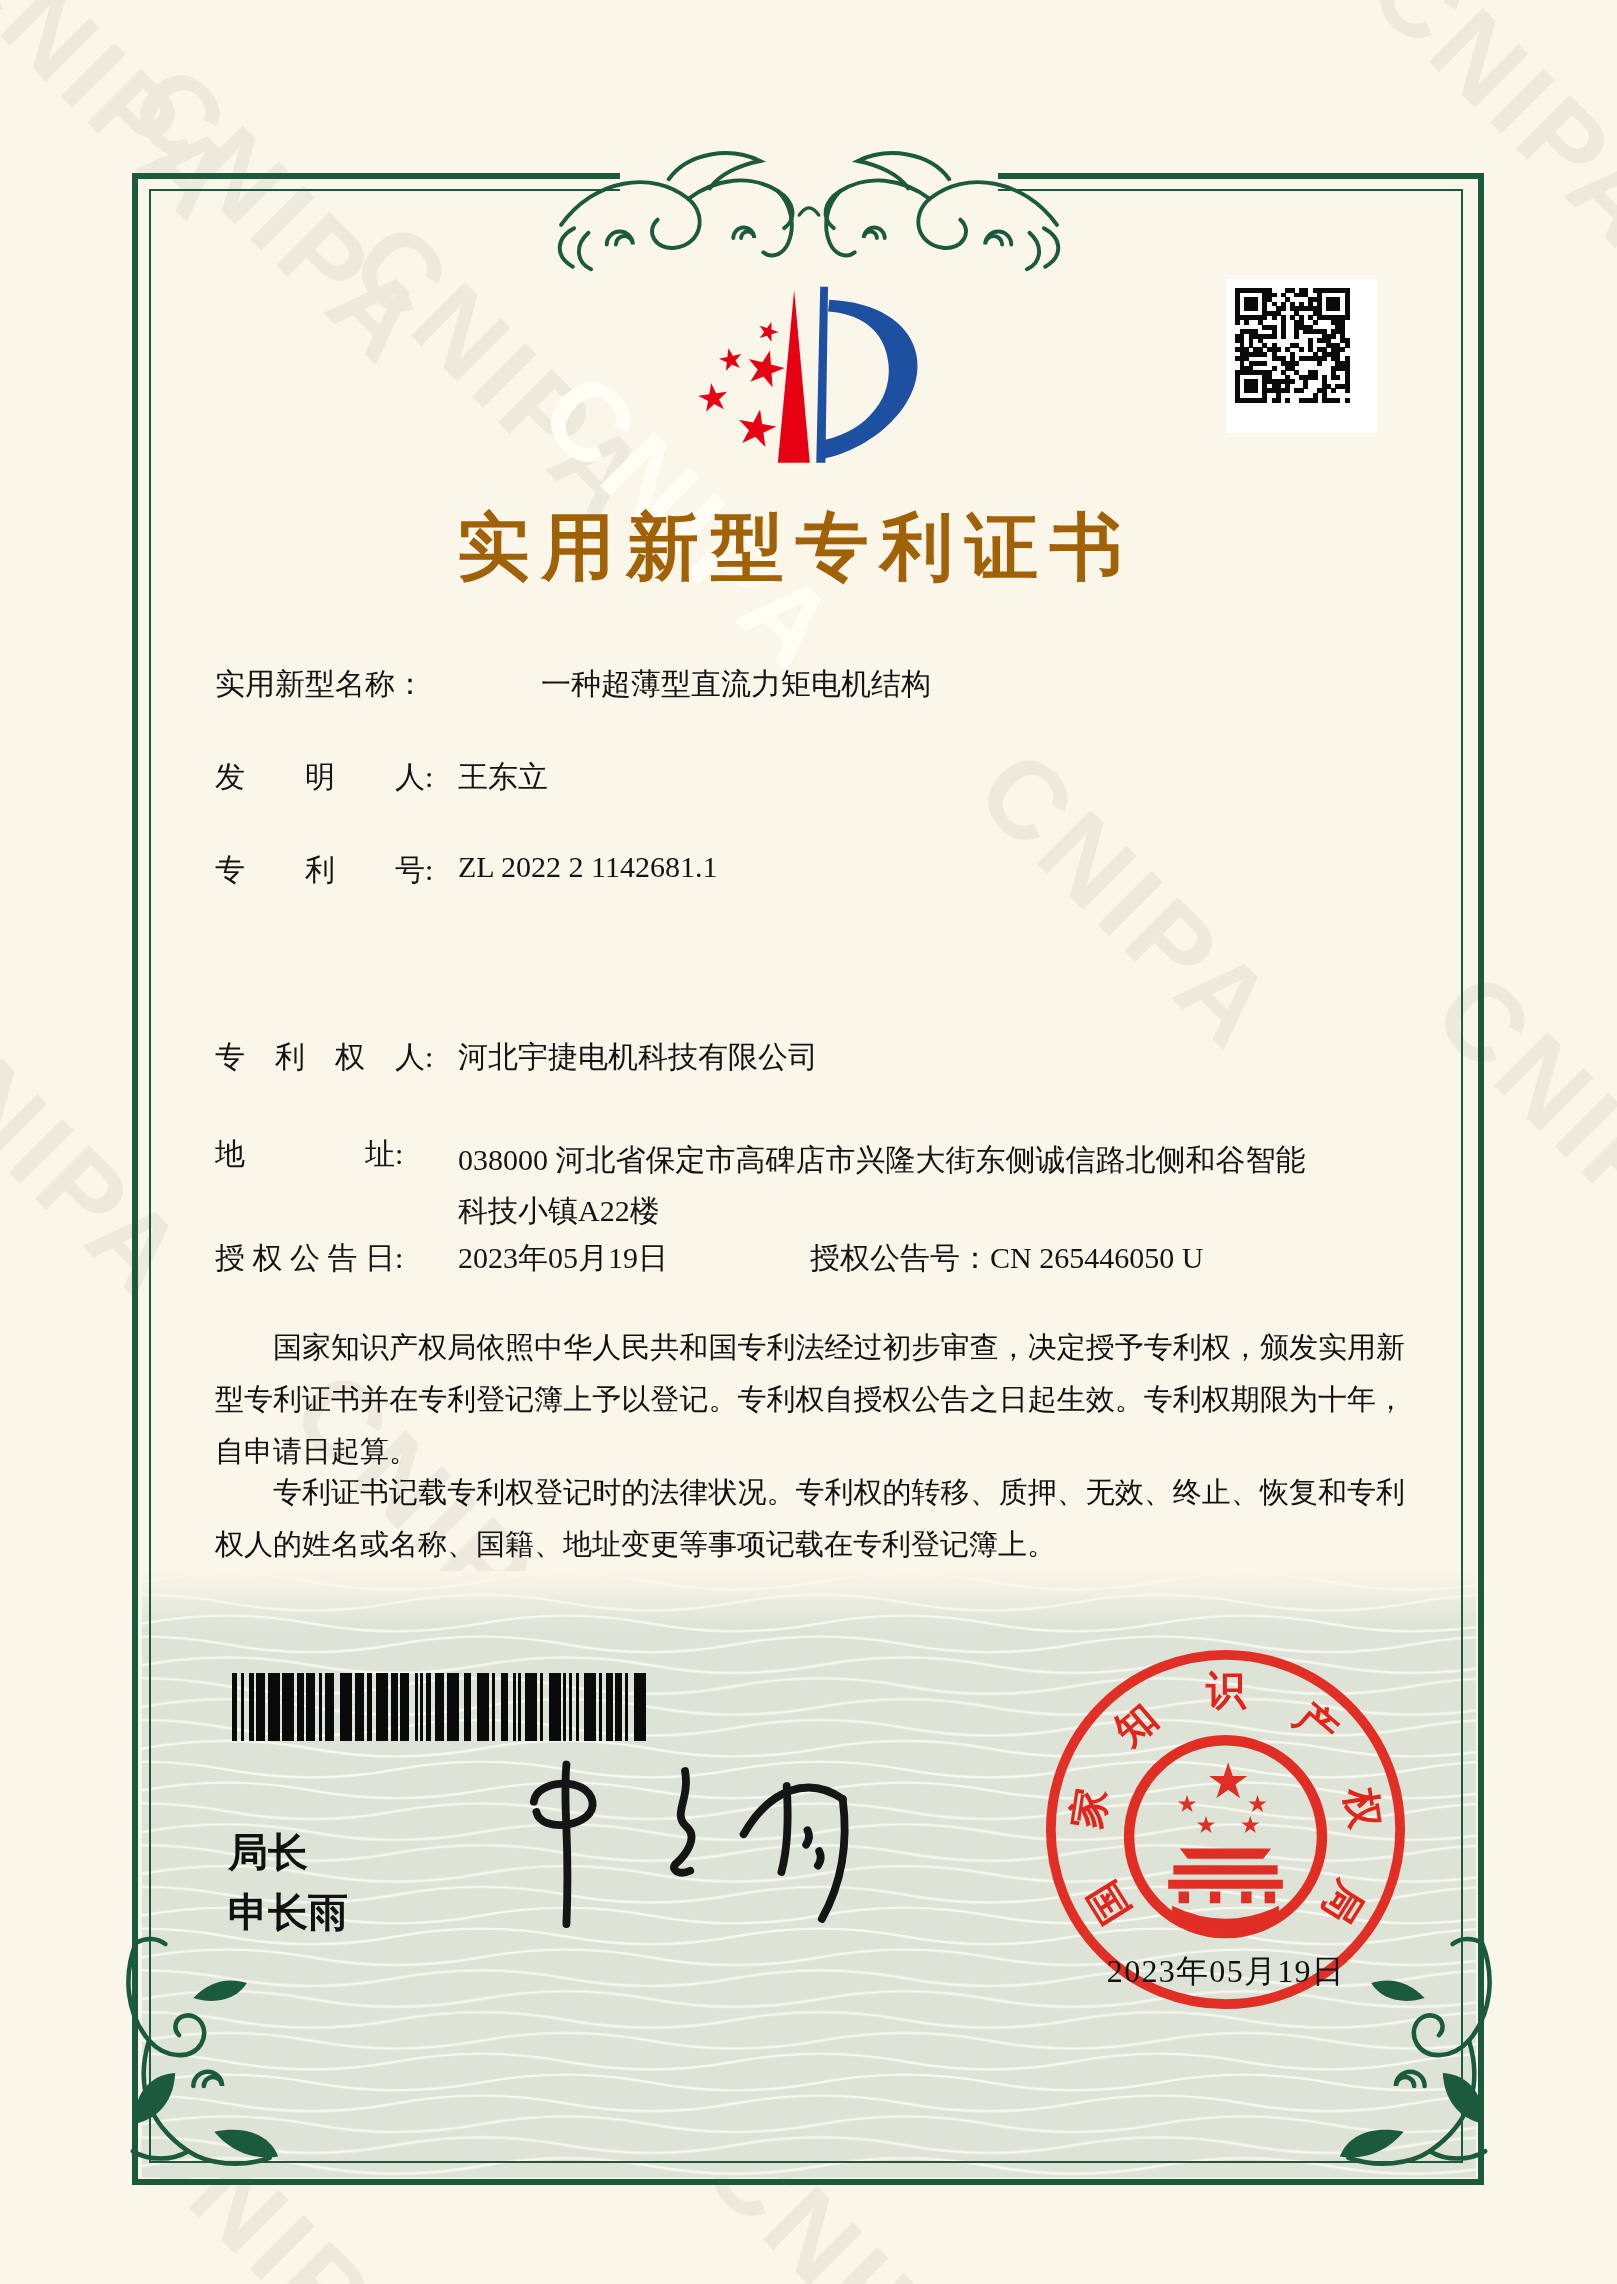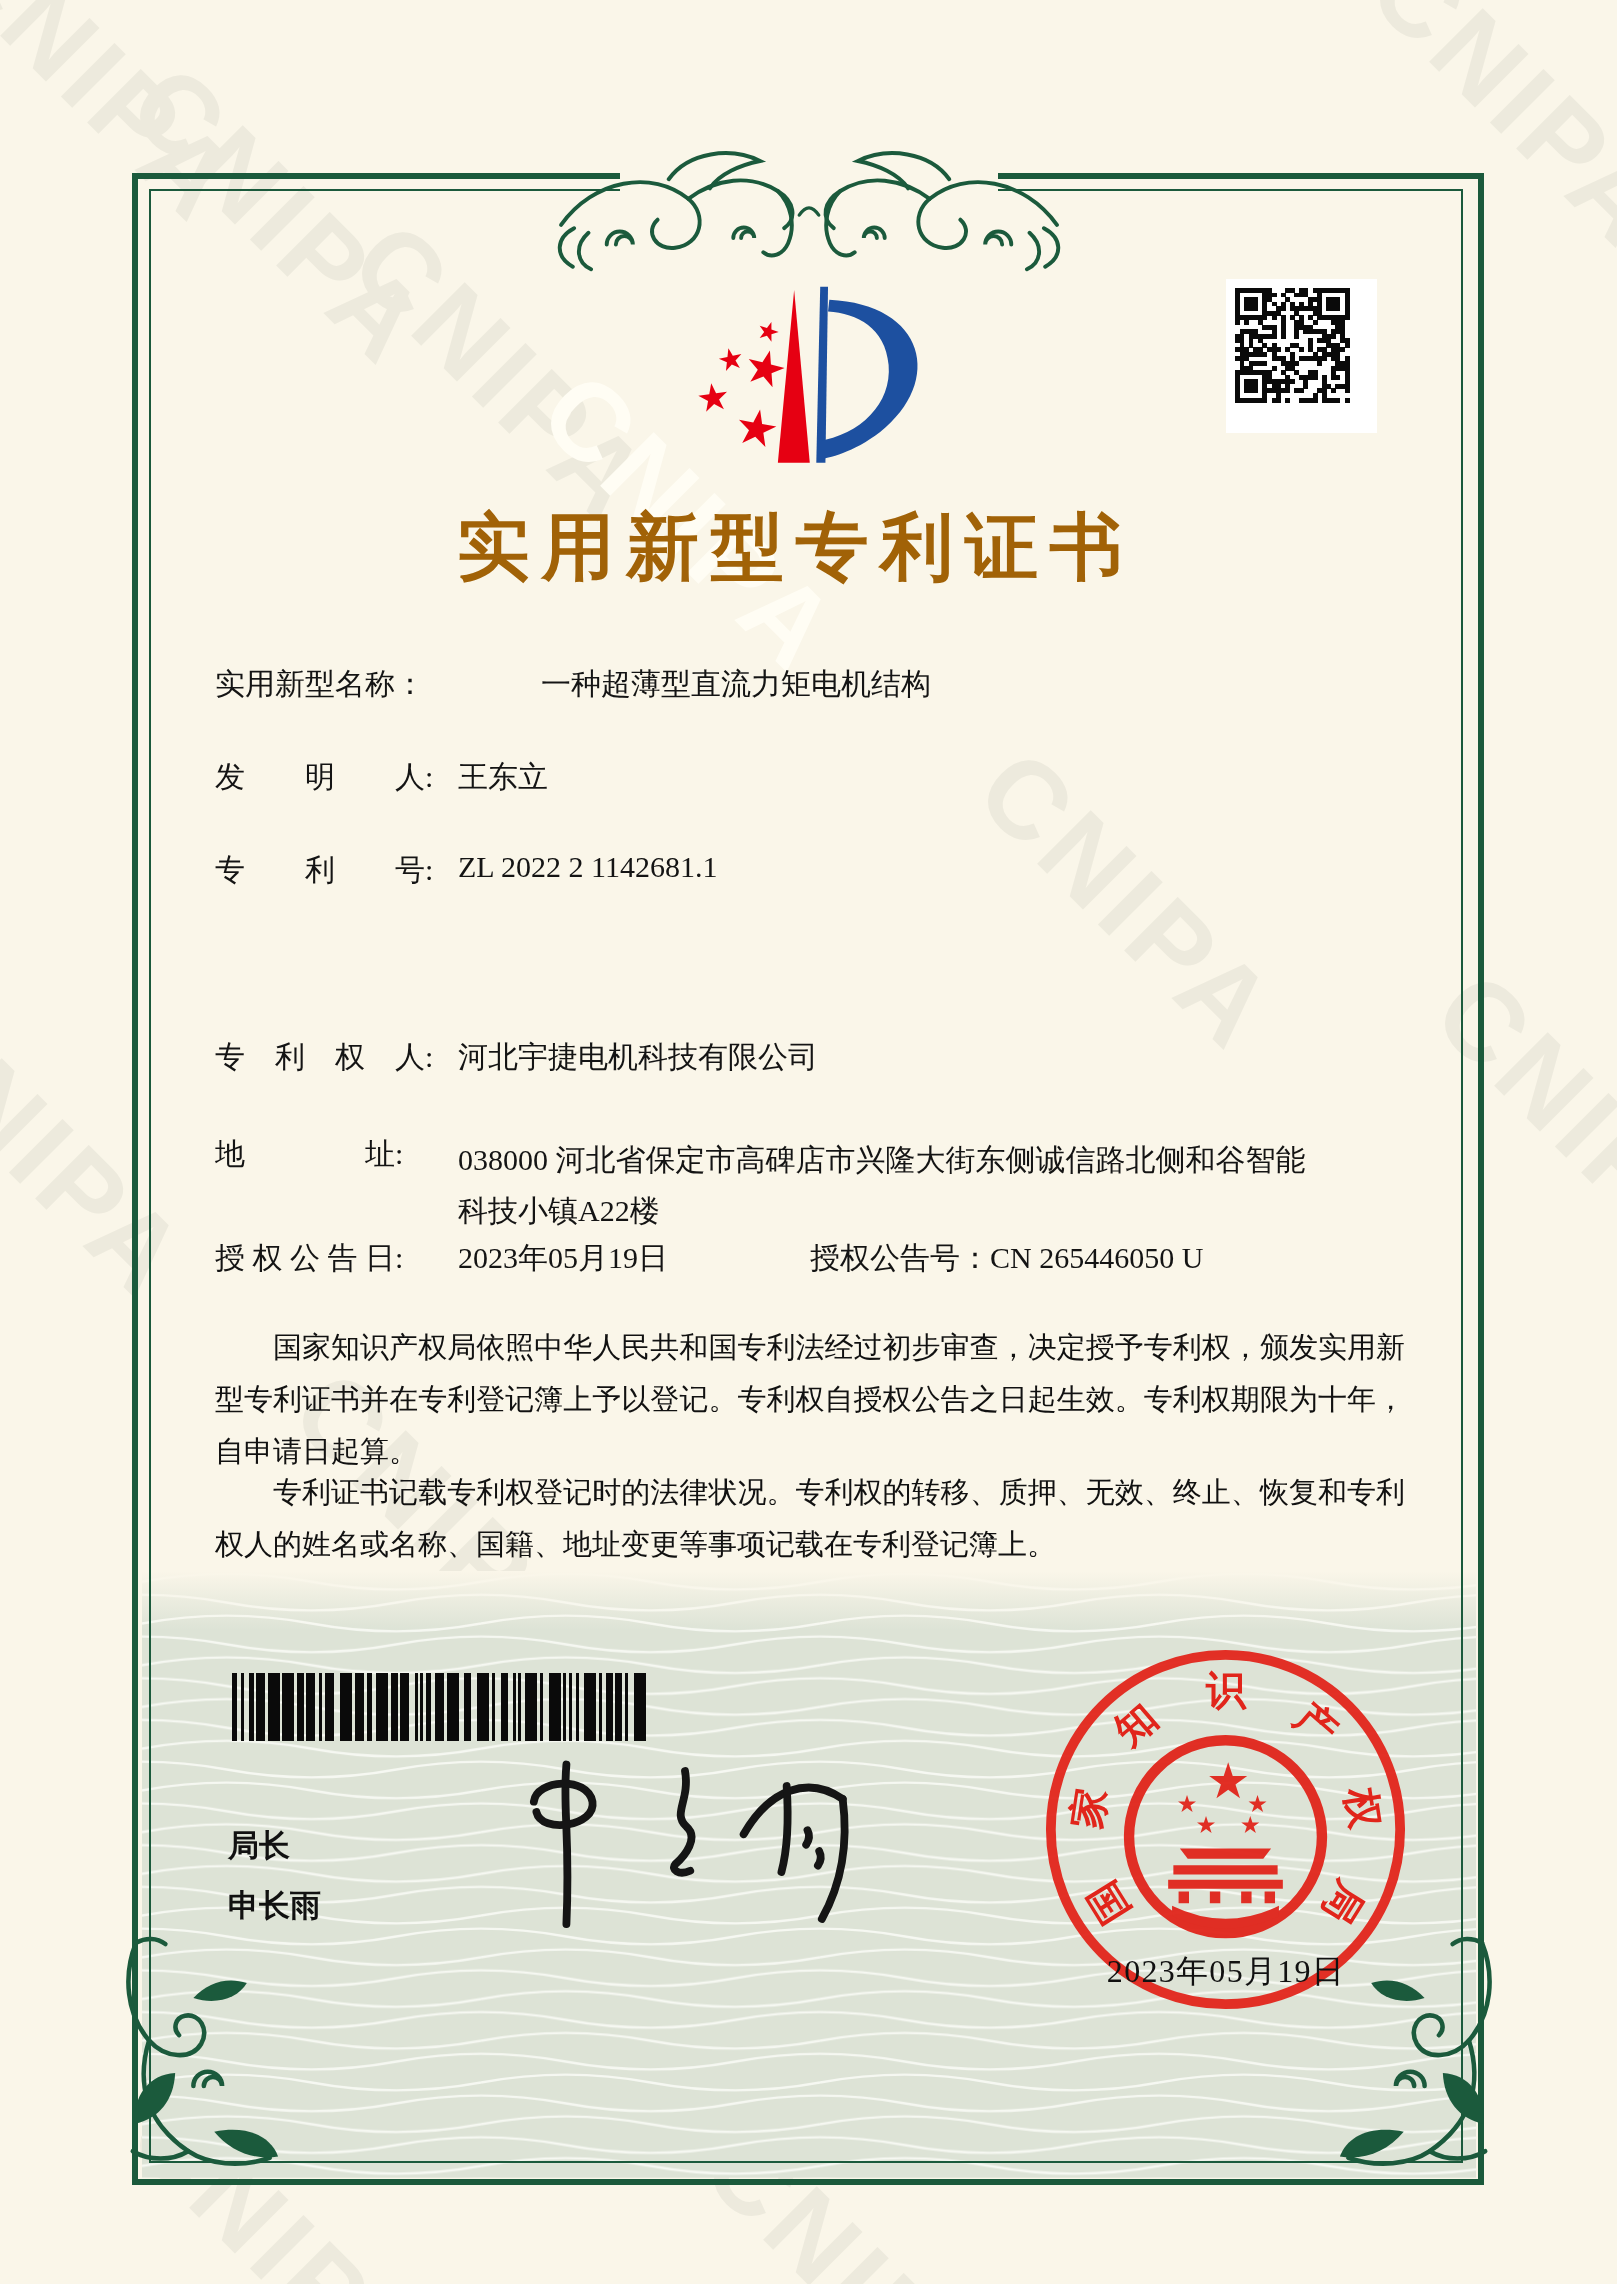--- a/index.html
+++ b/index.html
@@ -47,21 +47,21 @@
 
   
   .para{position:absolute;left:215px;width:1190px;font-size:29px;line-height:52px;color:#111;
       text-indent:2em;z-index:5;text-align:justify;}
 
   
   .barcode{position:absolute;left:232px;top:1673px;width:414px;height:68px;z-index:5;}
   .barcode i{position:absolute;top:0;height:68px;background:#0a0a0a;}
 
   
-  .signer{position:absolute;left:228px;font-size:31px;font-weight:700;color:#111;
+  .signer{position:absolute;left:228px;font-size:40px;font-weight:700;color:#111;
       font-family:"Liberation Sans","DejaVu Sans",sans-serif;z-index:5;text-align:center;}
   .autograph{position:absolute;left:483px;top:1748px;z-index:5;}
 
   
   .seal{position:absolute;left:1030px;top:1634px;width:391px;height:391px;z-index:6;}
   .seal-chars{position:absolute;left:1226px;top:1829px;width:0;height:0;z-index:6;}
   .seal-chars span{position:absolute;left:-21px;top:-21px;width:42px;height:42px;text-align:center;
       font-size:40px;font-weight:700;color:#e1251b;line-height:42px;}
   .seal-date{position:absolute;left:1063px;top:1950px;width:326px;text-align:center;
       font-size:32px;color:#111;z-index:7;letter-spacing:1.3px;}

